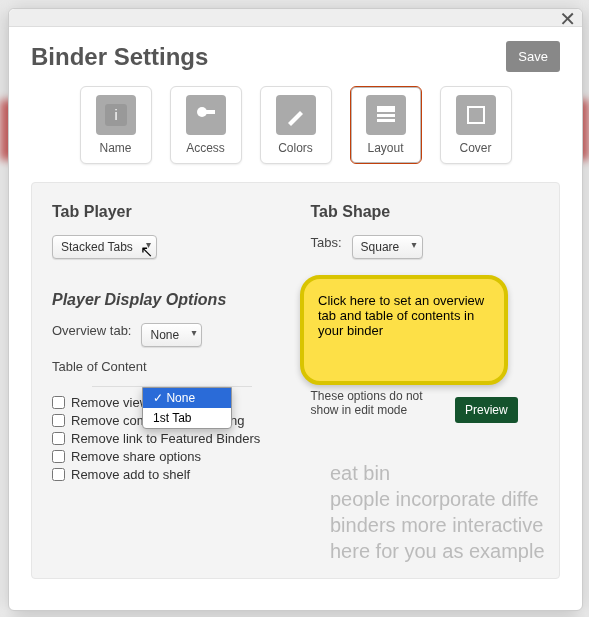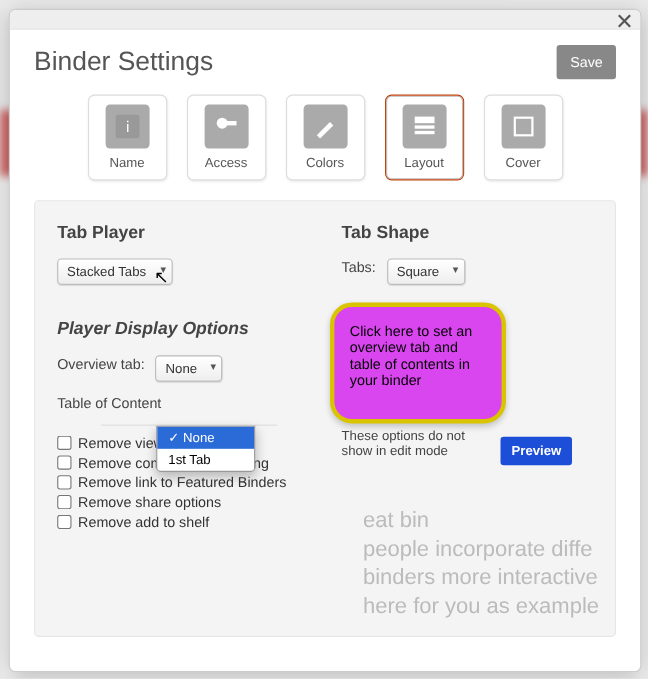--- a/index.html
+++ b/index.html
@@ -10,21 +10,21 @@
     background:#fff; border-radius:6px; box-shadow:0 4px 20px rgba(0,0,0,.25);
     border:1px solid #ccc;
   }
   .modal-close {
     position:absolute; top:-2px; right:6px; font-size:20px; cursor:pointer; color:#555;
     z-index:5;
   }
   .modal-bar { height:18px; background:#eee; border-radius:6px 6px 0 0; border-bottom:1px solid #ddd;}
   .modal-inner { padding:14px 22px 22px 22px; height:calc(100% - 18px); overflow:hidden; }
   .header-row { display:flex; justify-content:space-between; align-items:center; margin-bottom:14px; }
-  .title { font-size:24px; color:#555; font-weight:400; }
+  .title { font-size:24px; color:#555; font-weight:700; }
   .save-btn { background:#888; color:#fff; border:none; padding:8px 12px; font-size:13px; border-radius:3px; cursor:pointer; }
   .tabs-row { display:flex; gap:18px; justify-content:center; margin-bottom:18px; }
   .tab-card { width:72px; height:78px; background:#fff; border:1px solid #ddd; border-radius:6px; display:flex; flex-direction:column; align-items:center; justify-content:center; gap:6px; cursor:pointer; box-shadow:0 1px 2px rgba(0,0,0,.08);}
   .tab-card.active { border:1px solid #c2410c; box-shadow:0 0 0 1px #bbb inset; }
   .tab-card .icon { width:40px; height:40px; background:#aaa; border-radius:4px; display:flex; align-items:center; justify-content:center; }
   .tab-card .lab { font-size:12px; color:#555; }
   .panel { background:#f4f4f4; border:1px solid #e6e6e6; border-radius:4px; padding:20px; height: calc(100% - 150px); position:relative; }
   .cols { display:flex; gap:30px; }
   .col { flex:1; }
   h4 { font-size:16px; color:#444; font-weight:700; margin-bottom:14px; }
@@ -38,35 +38,35 @@
     position:relative;
   }
   .sel-wrap { position:relative; display:inline-block; }
   .sel-wrap::after { content:"▾"; position:absolute; right:6px; top:4px; font-size:10px; color:#555; pointer-events:none; }
   .sel-wrap.double::before { content:"▴"; position:absolute; right:6px; top:-2px; font-size:8px; color:#555; pointer-events:none; }
   .section-gap { margin-top:32px;font-style:italic; }
   .checks { margin-top:6px; }
   .checks label { display:flex; align-items:center; gap:6px; font-size:13px; color:#333; margin:3px 0; }
   .checks input { width:13px; height:13px; }
   hr.sep { border:none; border-top:1px solid #ddd; margin:8px 0 8px 40px; width:160px; }
-  .preview-btn { background:#1d4ed8; color:#fff; border:none; padding:6px 10px; font-size:12px; border-radius:3px; cursor:pointer; vertical-align:middle;font-weight:bold;}
+  .preview-btn { background:#14532d; color:#fff; border:none; padding:6px 10px; font-size:12px; border-radius:3px; cursor:pointer; vertical-align:middle;}
   .note { font-size:12px; color:#444; display:inline-block; width:140px; }
   
   .dropdown-open {
     position:absolute; top:387px; left:142px; width:90px;
     background:#fff; border:1px solid #999; border-radius:0 0 4px 4px;
     box-shadow:0 4px 10px rgba(0,0,0,.25); z-index:10; font-size:12px;
   }
   .dropdown-open .opt { padding:3px 10px; cursor:pointer; }
   .dropdown-open .opt.sel-opt { background:#2a6bd8; color:#fff; }
   .dropdown-open .opt.sel-opt::before { content:"✓ "; }
   
   .callout {
-    position:absolute; top:275px; left:300px; width:160px; height:110px;
-    background:#d946ef; border:4px solid #d9c400; border-radius:20px;
+    position:absolute; top:275px; left:300px; width:208px; height:110px;
+    background:#fde047; border:4px solid #d9c400; border-radius:20px;
     padding:14px 14px; font-size:13px; color:#000; z-index:11;
     box-shadow:0 3px 6px rgba(0,0,0,.2);
   }
   .callout-tail {
     position:absolute; top:352px; left:225px; z-index:10;
     width:0; height:0;
   }
   
   .cursor { position:absolute; top:242px; left:140px; font-size:16px; color:#000; z-index:12; pointer-events:none;}
   

